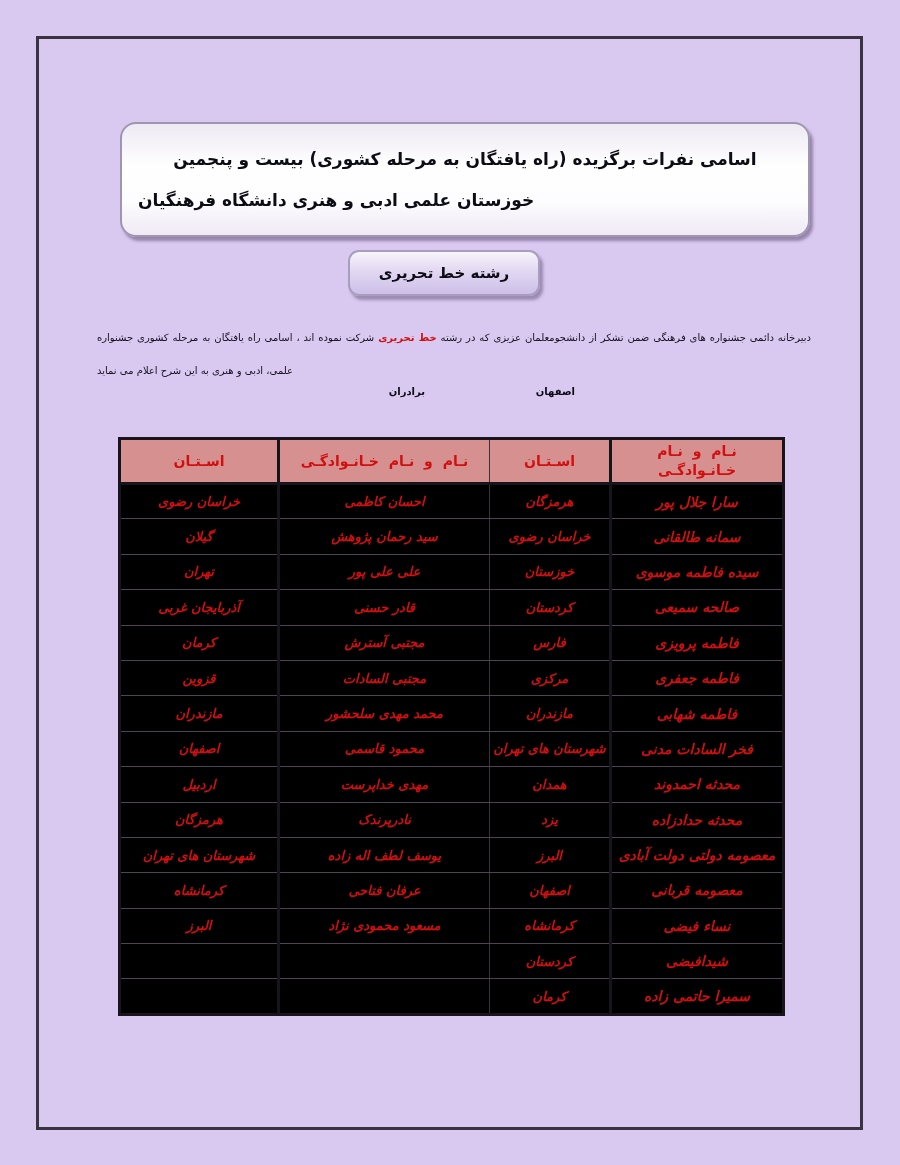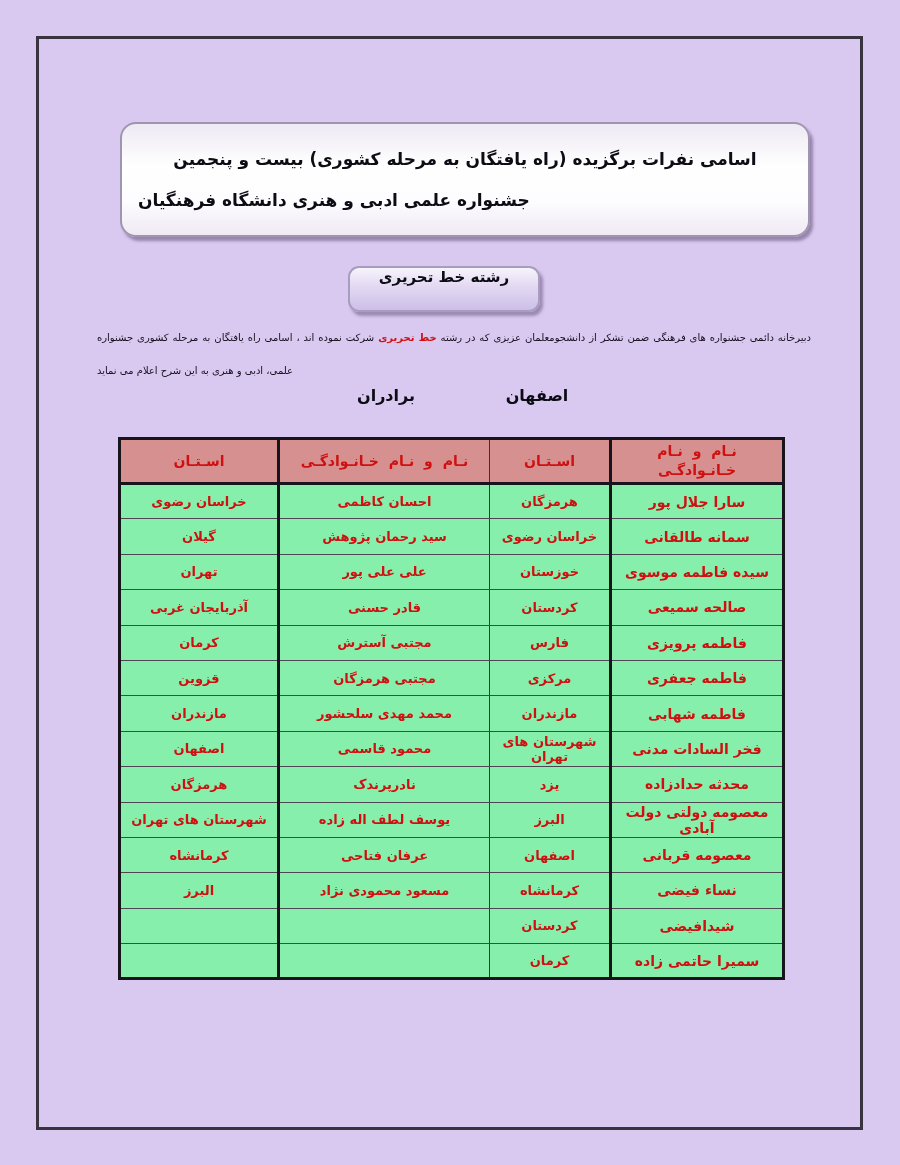--- a/index.html
+++ b/index.html
@@ -21,79 +21,79 @@
     box-shadow:3px 4px 3px rgba(96,78,120,0.55);
     box-sizing:border-box;
     display:flex;flex-direction:column;justify-content:space-evenly;
     padding:4px 16px;
     direction:rtl;
   }
   .title-line{font-size:17px;font-weight:bold;color:#0c0c14;}
   .title-line.l1{text-align:center;}
   .title-line.l2{text-align:left;}
   .badge{
-    position:absolute;left:348px;top:266px;width:192px;height:46px;
+    position:absolute;left:348px;top:250px;width:192px;height:46px;
     border:2px solid #a79dbf;border-radius:11px;
     background:linear-gradient(180deg,#f7f4fb 0%,#e2d8f2 45%,#cdbfe8 100%);
     box-shadow:3px 4px 3px rgba(96,78,120,0.5);
     box-sizing:border-box;
-    display:flex;justify-content:center;
+    display:flex;align-items:center;justify-content:center;
     direction:rtl;
   }
   .badge span{font-size:15px;font-weight:bold;color:#0c0c14;}
   .intro{
     position:absolute;left:97px;top:311px;width:714px;
     direction:rtl;
     text-align:justify;text-align-last:left;
     font-size:10px;line-height:33px;color:#14101e;
   }
   .intro .hl{font-weight:bold;}
   .group-label{
     position:absolute;top:386px;
-    font-size:16px;font-weight:bold;color:#0c0c14;
-    direction:rtl;text-align:center;
+    font-size:10px;font-weight:bold;color:#0c0c14;
+    direction:rtl;text-align:right;
   }
   .group-label.brothers{left:347px;width:78px;}
   .group-label.sisters{left:499px;width:76px;}
   table.results{
     position:absolute;left:118px;top:437px;
     border-collapse:collapse;table-layout:fixed;
-    background:#86efac;
+    background:#000000;
   }
   table.results{border:3px solid #17141c;}
   table.results td,table.results th{
     box-sizing:border-box;overflow:hidden;
     direction:rtl;text-align:center;vertical-align:middle;
     color:#d01010;font-weight:bold;
     border-top:1px solid #4e4452;border-bottom:1px solid #4e4452;
     padding:0 3px;
   }
   col.c0{width:159px;}
   col.c1{width:211px;}
   col.c2{width:121px;}
   col.c3{width:173px;}
   table.results .v-thick{border-left:3px solid #17141c;}
   table.results .v-thin{border-left:1px solid #39333f;}
   table.results thead th{
     height:45px;font-size:14px;word-spacing:5px;
     border-bottom:3px solid #17141c;background:#d79090;
   }
   table.results thead th.wrap2{white-space:pre-line;line-height:1.35;}
-  table.results tbody tr{height:35.4px;}
+  table.results tbody tr{height:35.4px;font-style:italic;}
   table.results tbody td{font-size:13px;}
   table.results tbody td.c3cell{font-size:14px;}
 </style>
 </head>
 <body>
 
 <div class="frame"></div>
 
 <div class="title-box">
   <div class="title-line l1">اسامی نفرات برگزیده (راه یافتگان به  مرحله کشوری) بیست و پنجمین</div>
-  <div class="title-line l2">جشنواره علمی ادبی و هنری دانشگاه فرهنگیان</div>
+  <div class="title-line l2">خوزستان علمی ادبی و هنری دانشگاه فرهنگیان</div>
 </div>
 
 <div class="badge">
   <span>رشته خط تحریری</span>
 </div>
 
 <p class="intro"><span>دبیرخانه دائمی جشنواره های فرهنگی ضمن تشکر از دانشجومعلمان عزیزی که در رشته </span><span class="hl" style="color:#d01010">خط تحریری</span><span> شرکت نموده اند ، اسامی راه یافتگان به مرحله کشوری جشنواره علمی، ادبی و هنری به این شرح اعلام می نماید</span></p>
 
 <div class="group-label brothers">برادران</div>
 <div class="group-label sisters">اصفهان</div>
@@ -140,37 +140,43 @@
         <td class="v-thick c3cell">صالحه سمیعی</td>
       </tr>
       <tr>
         <td>کرمان</td>
         <td class="v-thick">مجتبی آسترش</td>
         <td class="v-thin">فارس</td>
         <td class="v-thick c3cell">فاطمه پرویزی</td>
       </tr>
       <tr>
         <td>قزوین</td>
-        <td class="v-thick">مجتبی هرمزگان</td>
+        <td class="v-thick">مجتبی السادات</td>
         <td class="v-thin">مرکزی</td>
         <td class="v-thick c3cell">فاطمه جعفری</td>
       </tr>
       <tr>
         <td>مازندران</td>
         <td class="v-thick">محمد مهدی سلحشور</td>
         <td class="v-thin">مازندران</td>
         <td class="v-thick c3cell">فاطمه شهابی</td>
       </tr>
       <tr>
         <td>اصفهان</td>
         <td class="v-thick">محمود قاسمی</td>
         <td class="v-thin">شهرستان های تهران</td>
         <td class="v-thick c3cell">فخر السادات مدنی</td>
       </tr>
       <tr>
+        <td>اردبیل</td>
+        <td class="v-thick">مهدی خداپرست</td>
+        <td class="v-thin">همدان</td>
+        <td class="v-thick c3cell">محدثه احمدوند</td>
+      </tr>
+      <tr>
         <td>هرمزگان</td>
         <td class="v-thick">نادرپرندک</td>
         <td class="v-thin">یزد</td>
         <td class="v-thick c3cell">محدثه حدادزاده</td>
       </tr>
       <tr>
         <td>شهرستان های تهران</td>
         <td class="v-thick">یوسف لطف اله زاده</td>
         <td class="v-thin">البرز</td>
         <td class="v-thick c3cell">معصومه دولتی دولت آبادی</td>

